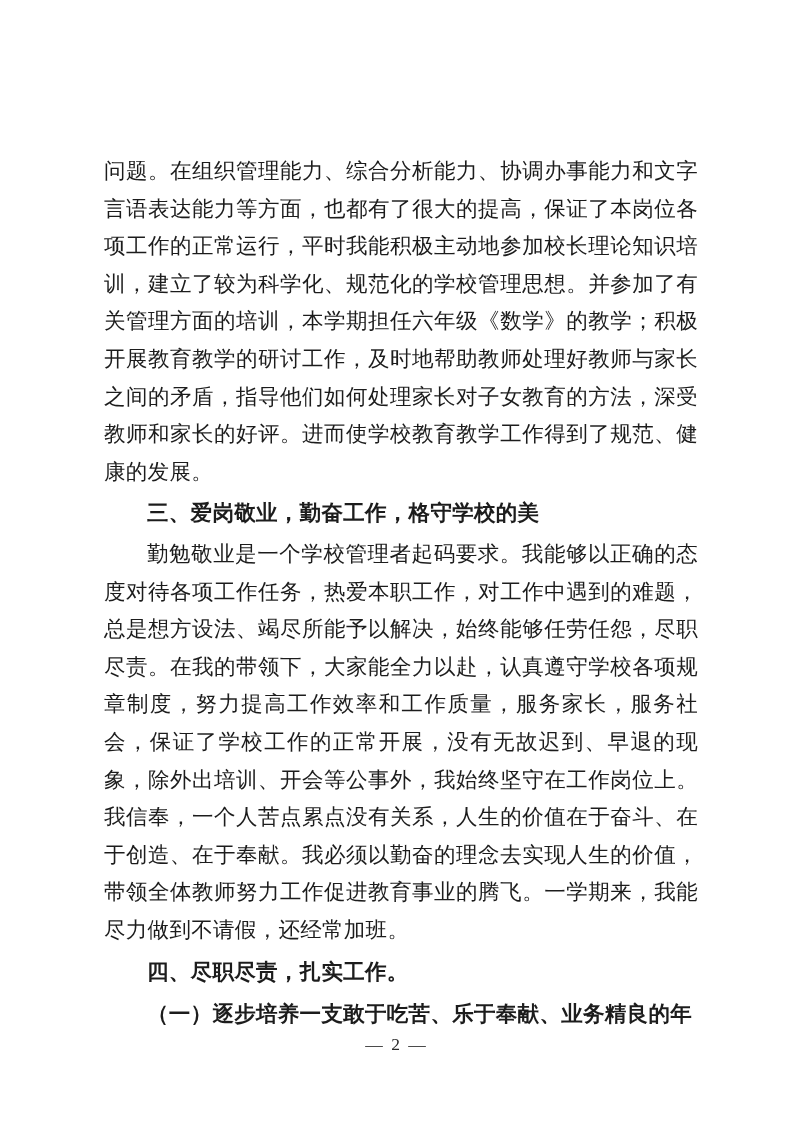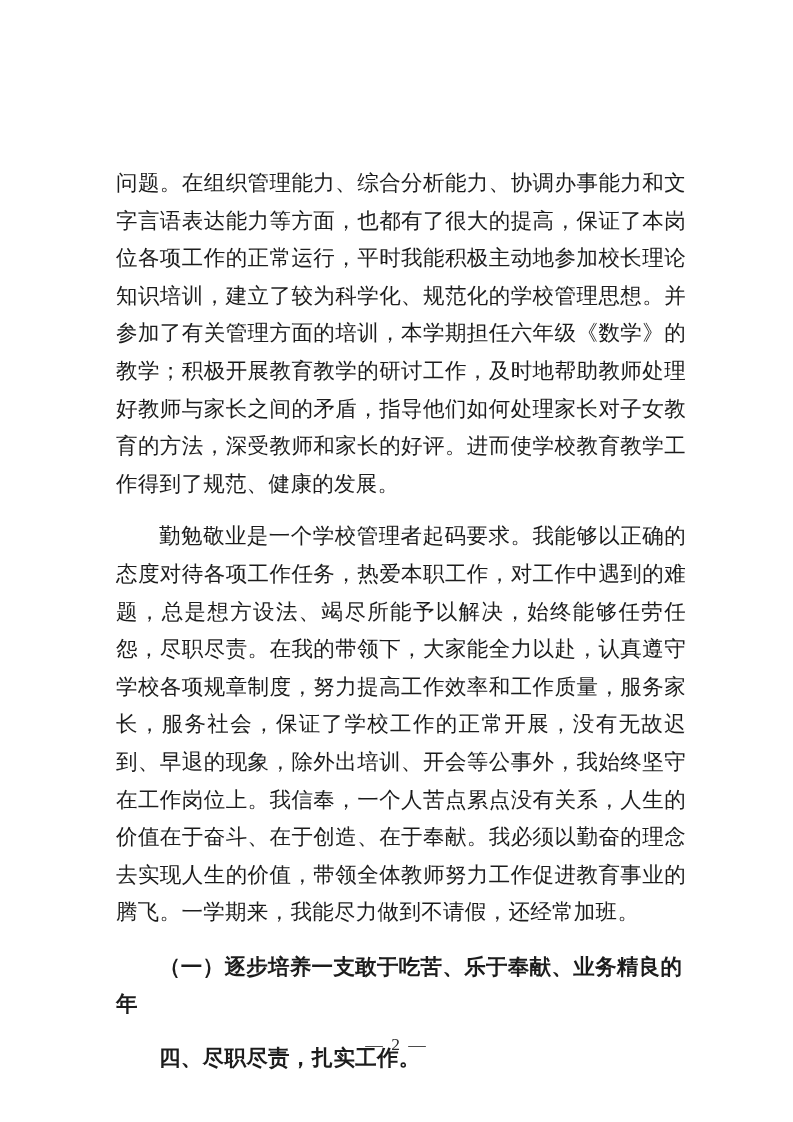--- a/index.html
+++ b/index.html
@@ -20,21 +20,21 @@
     inset: 0;
     background: #ffffff;
   }
   .content {
     position: absolute;
     left: 100px;
     top: 149px;
     width: 602px;
   }
   .para {
-    margin: 16px;
+    margin: 4px;
     font-size: 21.5px;
     line-height: 37.6px;
     text-align: justify;
     letter-spacing: 0.3px;
     word-break: break-all;
   }
   .para.indent {
     text-indent: 2em;
     font-family: Liberation Mono, monospace;
   }
@@ -56,23 +56,24 @@
   }
 </style>
 </head>
 <body>
 
 <div class="page">
 
   <div class="content">
     <p class="para">问题。在组织管理能力、综合分析能力、协调办事能力和文字言语表达能力等方面，也都有了很大的提高，保证了本岗位各项工作的正常运行，平时我能积极主动地参加校长理论知识培训，建立了较为科学化、规范化的学校管理思想。并参加了有关管理方面的培训，本学期担任六年级《数学》的教学；积极开展教育教学的研讨工作，及时地帮助教师处理好教师与家长之间的矛盾，指导他们如何处理家长对子女教育的方法，深受教师和家长的好评。进而使学校教育教学工作得到了规范、健康的发展。</p>
 
+    <p class="para heading indent">三、爱岗敬业，勤奋工作，格守学校的美</p>
 
     <p class="para indent">勤勉敬业是一个学校管理者起码要求。我能够以正确的态度对待各项工作任务，热爱本职工作，对工作中遇到的难题，总是想方设法、竭尽所能予以解决，始终能够任劳任怨，尽职尽责。在我的带领下，大家能全力以赴，认真遵守学校各项规章制度，努力提高工作效率和工作质量，服务家长，服务社会，保证了学校工作的正常开展，没有无故迟到、早退的现象，除外出培训、开会等公事外，我始终坚守在工作岗位上。我信奉，一个人苦点累点没有关系，人生的价值在于奋斗、在于创造、在于奉献。我必须以勤奋的理念去实现人生的价值，带领全体教师努力工作促进教育事业的腾飞。一学期来，我能尽力做到不请假，还经常加班。</p>
 
+    <p class="para heading indent">四、尽职尽责，扎实工作。</p>
+
     <p class="para heading indent">（一）逐步培养一支敢于吃苦、乐于奉献、业务精良的年</p>
-
-    <p class="para heading indent">四、尽职尽责，扎实工作。</p>
   </div>
 
   <div class="footer">— 2 —</div>
 
 </div>
 
 </body></html>

